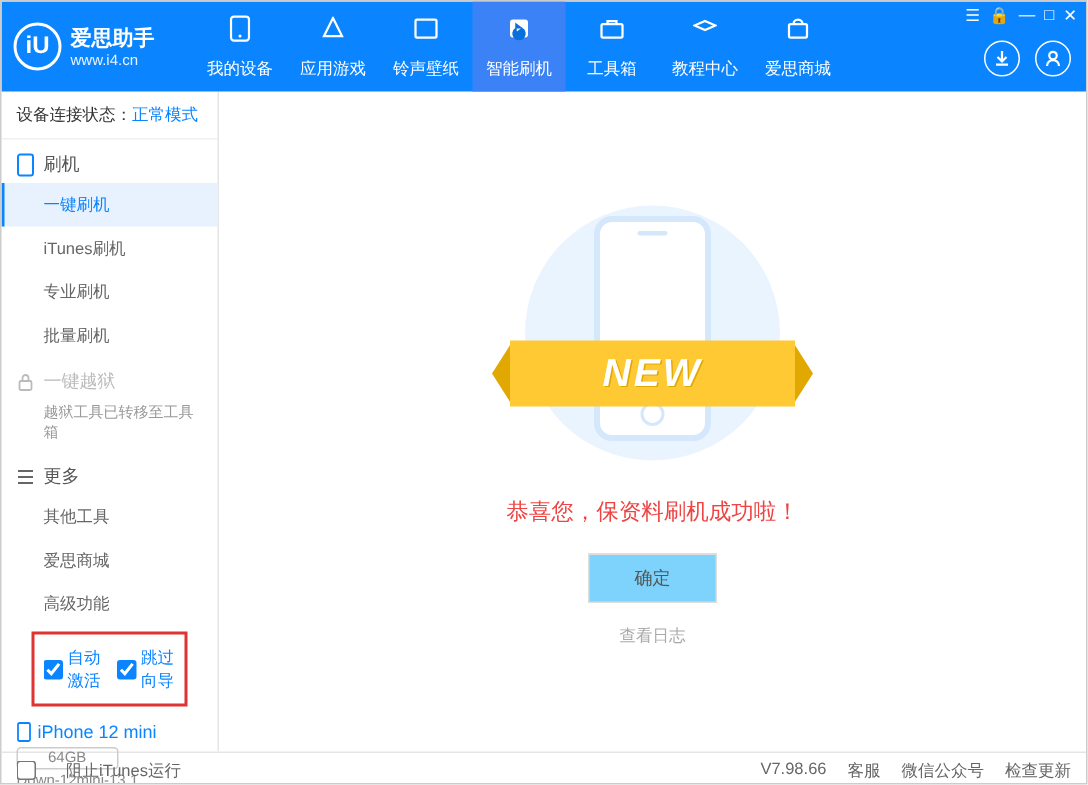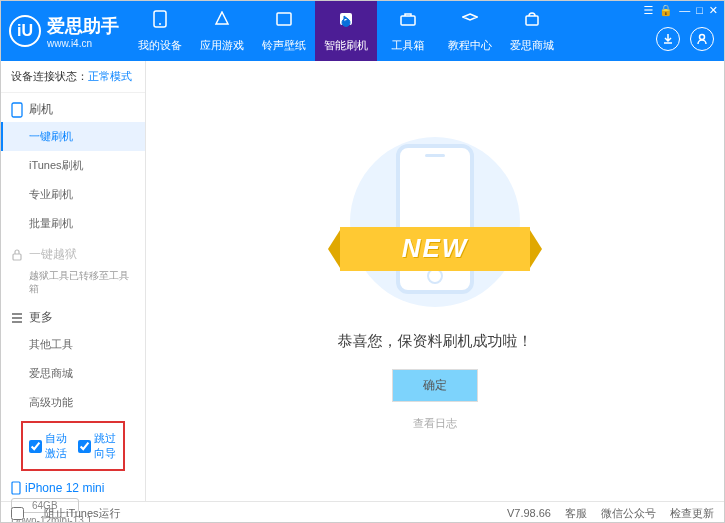--- a/index.html
+++ b/index.html
@@ -1,25 +1,25 @@
 <!DOCTYPE html>
 <html><head>
 <meta charset="utf-8">
 <style>
 * { margin: 0; padding: 0; box-sizing: border-box; }
 body { font-family: "Microsoft YaHei", Arial, sans-serif; font-size: 12px; color: #333; background: #fff; width: 725px; height: 523px; overflow: hidden; border: 1px solid #ccc; }
 .header { background: #0a84ff; height: 60px; display: flex; align-items: center; padding: 0 8px; position: relative; }
 .logo-area { display: flex; align-items: center; color: #fff; width: 120px; }
 .logo-circle { width: 32px; height: 32px; border: 2px solid #fff; border-radius: 50%; display: flex; align-items: center; justify-content: center; font-weight: bold; font-size: 16px; margin-right: 6px; }
 .logo-text { display: flex; flex-direction: column; }
-.app-name { font-size: 18px; font-weight: bold; }
+.app-name { font-size: 14px; font-weight: bold; }
 .app-url { font-size: 10px; opacity: 0.9; }
 .nav { display: flex; height: 100%; }
 .nav-item { width: 62px; display: flex; flex-direction: column; align-items: center; justify-content: center; color: #fff; cursor: pointer; font-size: 11px; gap: 10px; }
-.nav-item.active { background: #4c1d95; }
+.nav-item.active { background: #3b82f6; }
 .nav-icon { width: 18px; height: 18px; display: flex; align-items: center; justify-content: center; }
 .window-controls { position: absolute; top: 3px; right: 6px; display: flex; gap: 6px; color: #fff; font-size: 11px; }
 .window-controls span { cursor: pointer; }
 .header-right { position: absolute; right: 10px; bottom: 10px; display: flex; gap: 10px; }
 .circle-btn { width: 24px; height: 24px; border: 1.5px solid #fff; border-radius: 50%; display: flex; align-items: center; justify-content: center; color: #fff; cursor: pointer; }
 .body-area { display: flex; height: 440px; }
 .sidebar { width: 145px; border-right: 1px solid #e5e5e5; display: flex; flex-direction: column; }
 .status-bar { padding: 8px 10px; font-size: 11px; border-bottom: 1px solid #f0f0f0; }
 .status-val { color: #0a84ff; }
 .sb-section { padding: 8px 10px 4px 10px; display: flex; align-items: center; gap: 6px; color: #555; font-size: 12px; }
@@ -37,21 +37,21 @@
 .illustration { width: 230px; height: 180px; position: relative; margin-bottom: 20px; }
 .circle-bg { width: 170px; height: 170px; background: #eaf4ff; border-radius: 50%; position: absolute; left: 30px; top: 5px; }
 .phone { width: 78px; height: 150px; background: #fff; border: 4px solid #d5e7fb; border-radius: 12px; position: absolute; left: 76px; top: 12px; }
 .phone::before { content: ""; position: absolute; left: 50%; top: 6px; transform: translateX(-50%); width: 20px; height: 3px; background: #d5e7fb; border-radius: 2px; }
 .phone::after { content: ""; position: absolute; left: 50%; bottom: 6px; transform: translateX(-50%); width: 12px; height: 12px; border: 2px solid #d5e7fb; border-radius: 50%; }
 .new-banner { position: absolute; left: 20px; top: 95px; width: 190px; height: 44px; background: #ffc933; display: flex; align-items: center; justify-content: center; }
 .new-text { font-size: 26px; font-weight: 900; font-style: italic; color: #fff; letter-spacing: 2px; text-shadow: 1px 1px 0 #e0a800; }
 .ribbon-l, .ribbon-r { position: absolute; width: 0; height: 0; top: 95px; }
 .ribbon-l { left: 8px; border-top: 22px solid transparent; border-bottom: 22px solid transparent; border-right: 14px solid #e0a800; }
 .ribbon-r { right: 8px; border-top: 22px solid transparent; border-bottom: 22px solid transparent; border-left: 14px solid #e0a800; }
-.success-msg { font-size: 15px; color: #404040; margin-bottom: 18px; }
+.success-msg { font-size: 15px; color: #ef4444; margin-bottom: 18px; }
 .ok-btn { padding: 7px 30px; border: 1px solid #ddd; background: #7dd3fc; cursor: pointer; font-size: 12px; color: #555; margin-bottom: 14px; }
 .log-link { font-size: 11px; color: #aaa; cursor: pointer; }
 .footer { height: 23px; border-top: 1px solid #e5e5e5; display: flex; align-items: center; padding: 0 10px; font-size: 11px; color: #666; }
 .footer-left { display: flex; align-items: center; gap: 20px; }
 .footer-right { margin-left: auto; display: flex; gap: 14px; align-items: center; }
 .flex-spacer { flex: 1; }
 svg { display: block; }
 </style>
 </head>
 <body>

